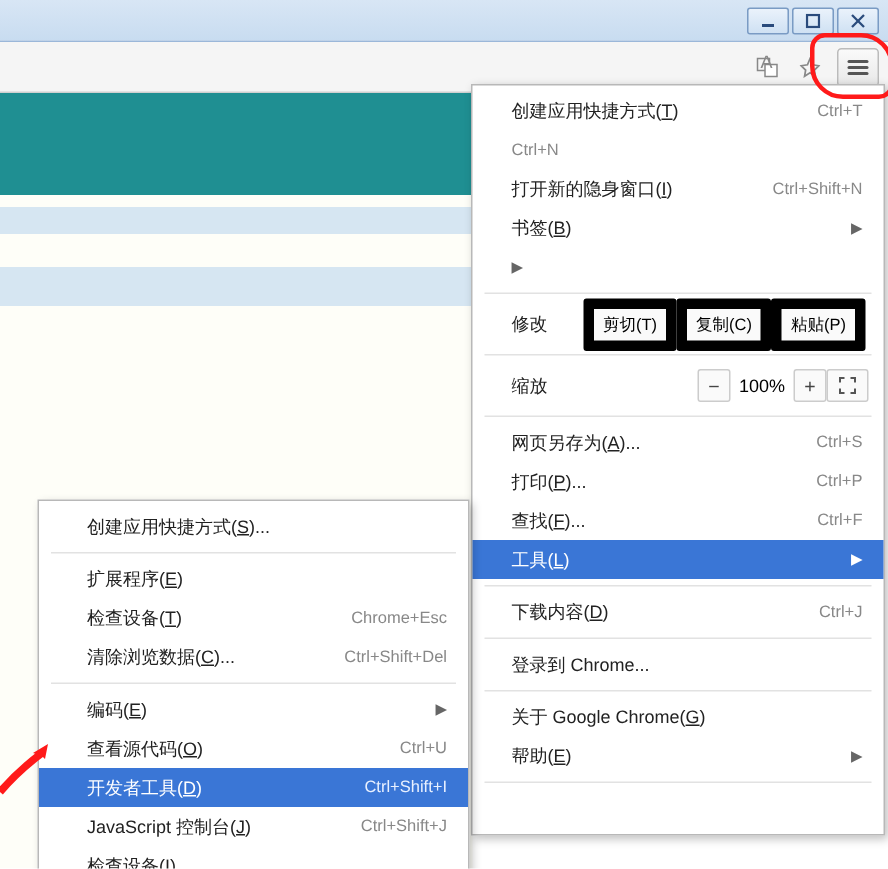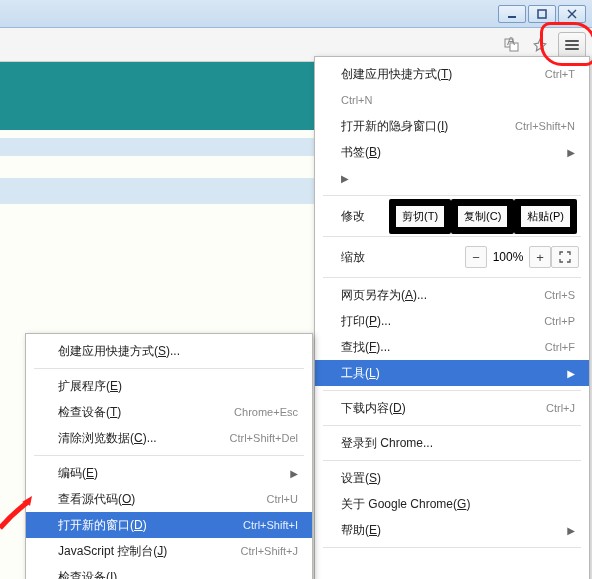--- a/index.html
+++ b/index.html
@@ -163,23 +163,20 @@
   <div class="menu-item">
     <span class="label"><span>下载内容</span>(<u>D</u>)</span>
     <span class="short">Ctrl+J</span>
   </div>
   <div class="menu-sep"></div>
   <div class="menu-item">
     <span class="label">登录到 Chrome...</span>
   </div>
   <div class="menu-sep"></div>
   <div class="menu-item">
-    <span class="label"><span>设置</span>(<u>S</u>)</span>
-  </div>
-  <div class="menu-item">
     <span class="label"><span>关于 Google Chrome</span>(<u>G</u>)</span>
   </div>
   <div class="menu-item">
     <span class="label"><span>帮助</span>(<u>E</u>)</span>
     <span class="arrow">▶</span>
   </div>
   <div class="menu-sep"></div>
   <div class="menu-item">
     
     
@@ -205,21 +202,21 @@
   <div class="menu-sep"></div>
   <div class="menu-item">
     <span class="label"><span>编码</span>(<u>E</u>)</span>
     <span class="arrow">▶</span>
   </div>
   <div class="menu-item">
     <span class="label"><span>查看源代码</span>(<u>O</u>)</span>
     <span class="short">Ctrl+U</span>
   </div>
   <div class="menu-item highlighted">
-    <span class="label"><span>打开新的窗口</span>(<u>D</u>)</span>
+    <span class="label"><span>开发者工具</span>(<u>D</u>)</span>
     <span class="short">Ctrl+Shift+I</span>
   </div>
   <div class="menu-item">
     <span class="label"><span>JavaScript 控制台</span>(<u>J</u>)</span>
     <span class="short">Ctrl+Shift+J</span>
   </div>
   <div class="menu-item">
     <span class="label"><span>检查设备</span>(<u>I</u>)</span>
   </div>
 </div>

